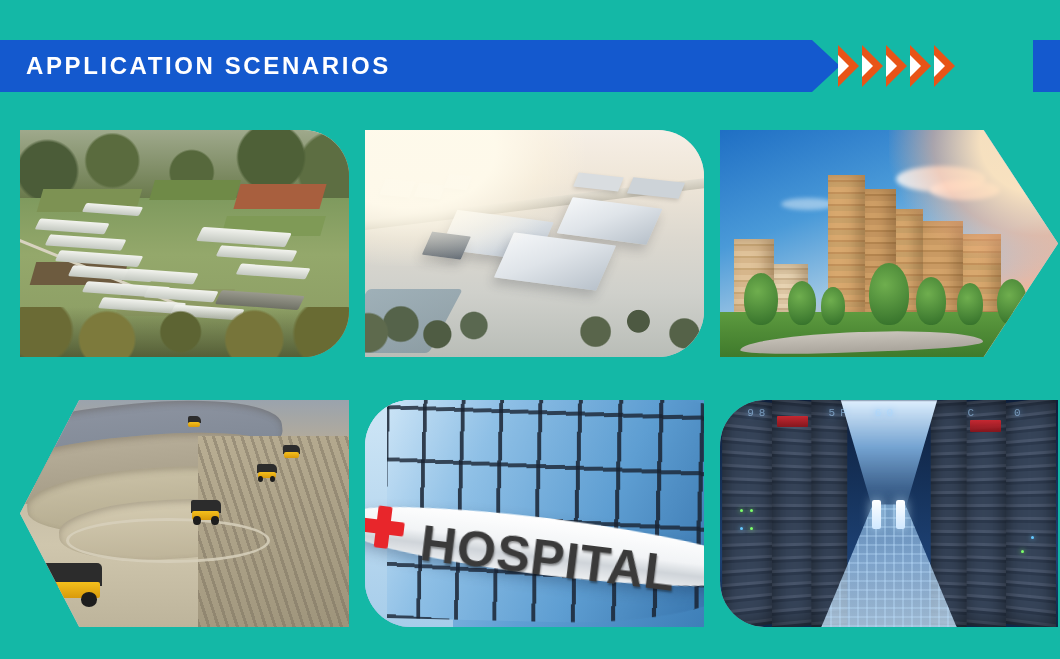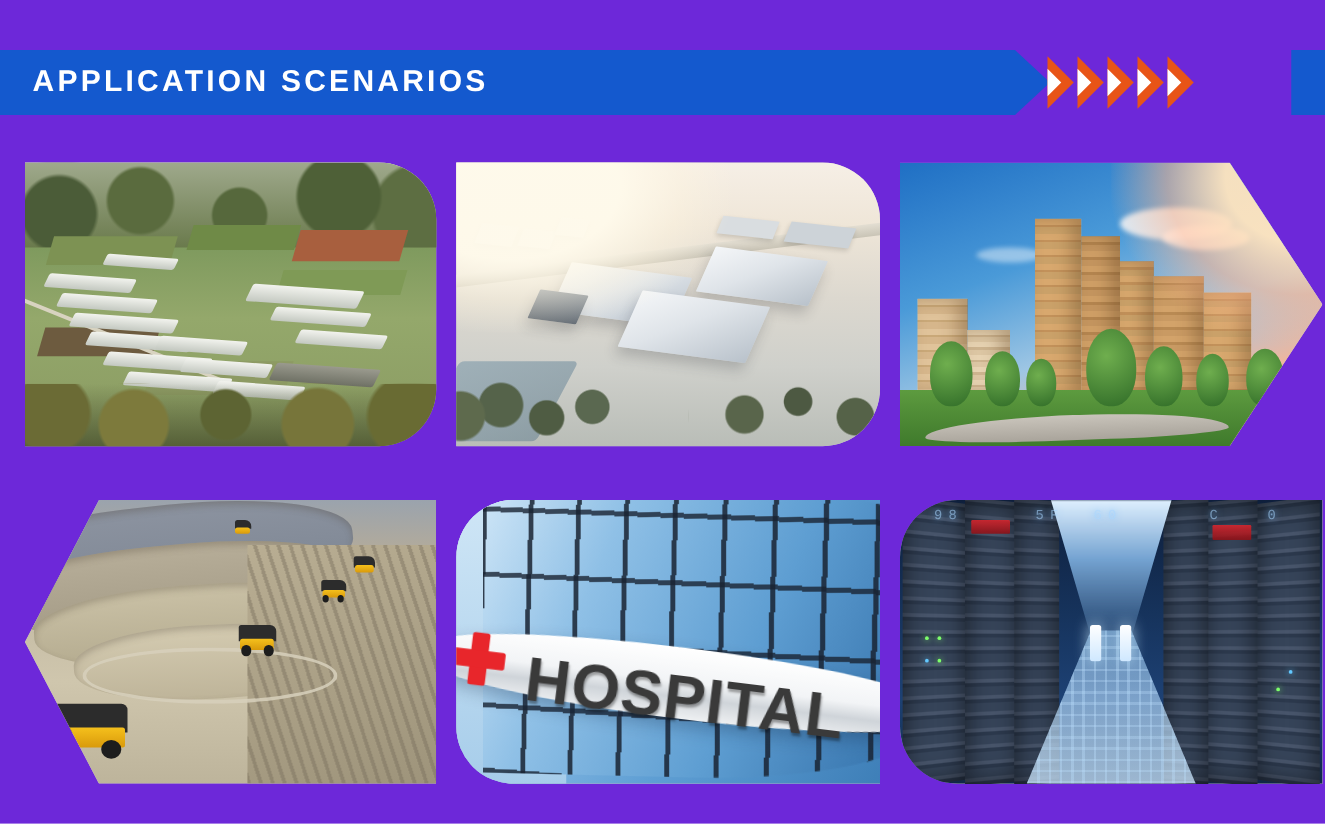--- a/index.html
+++ b/index.html
@@ -3,21 +3,21 @@
 <meta charset="utf-8">
 <title>Application Scenarios</title>
 <style>
   * { box-sizing: border-box; margin: 0; padding: 0; }
   html, body {
     width: 1060px; height: 659px;
     background: #ffffff;
     font-family: "Liberation Sans", sans-serif;
     overflow: hidden;
   }
-  .page { position: relative; width: 1060px; height: 659px; background:#6d28d9; }
+  .page { position: relative; width: 1060px; height: 659px; background:#14b8a6; }
 
   
   .header { position:absolute; left:0; top:40px; width:1060px; height:52px; }
   .banner-bar {
     position:absolute; left:0; top:0; height:52px; width:812px;
     background: var(--brand, #1459ce);
     display:flex; align-items:center;
   }
   .banner-tip {
     position:absolute; left:812px; top:0; width:0; height:0;

